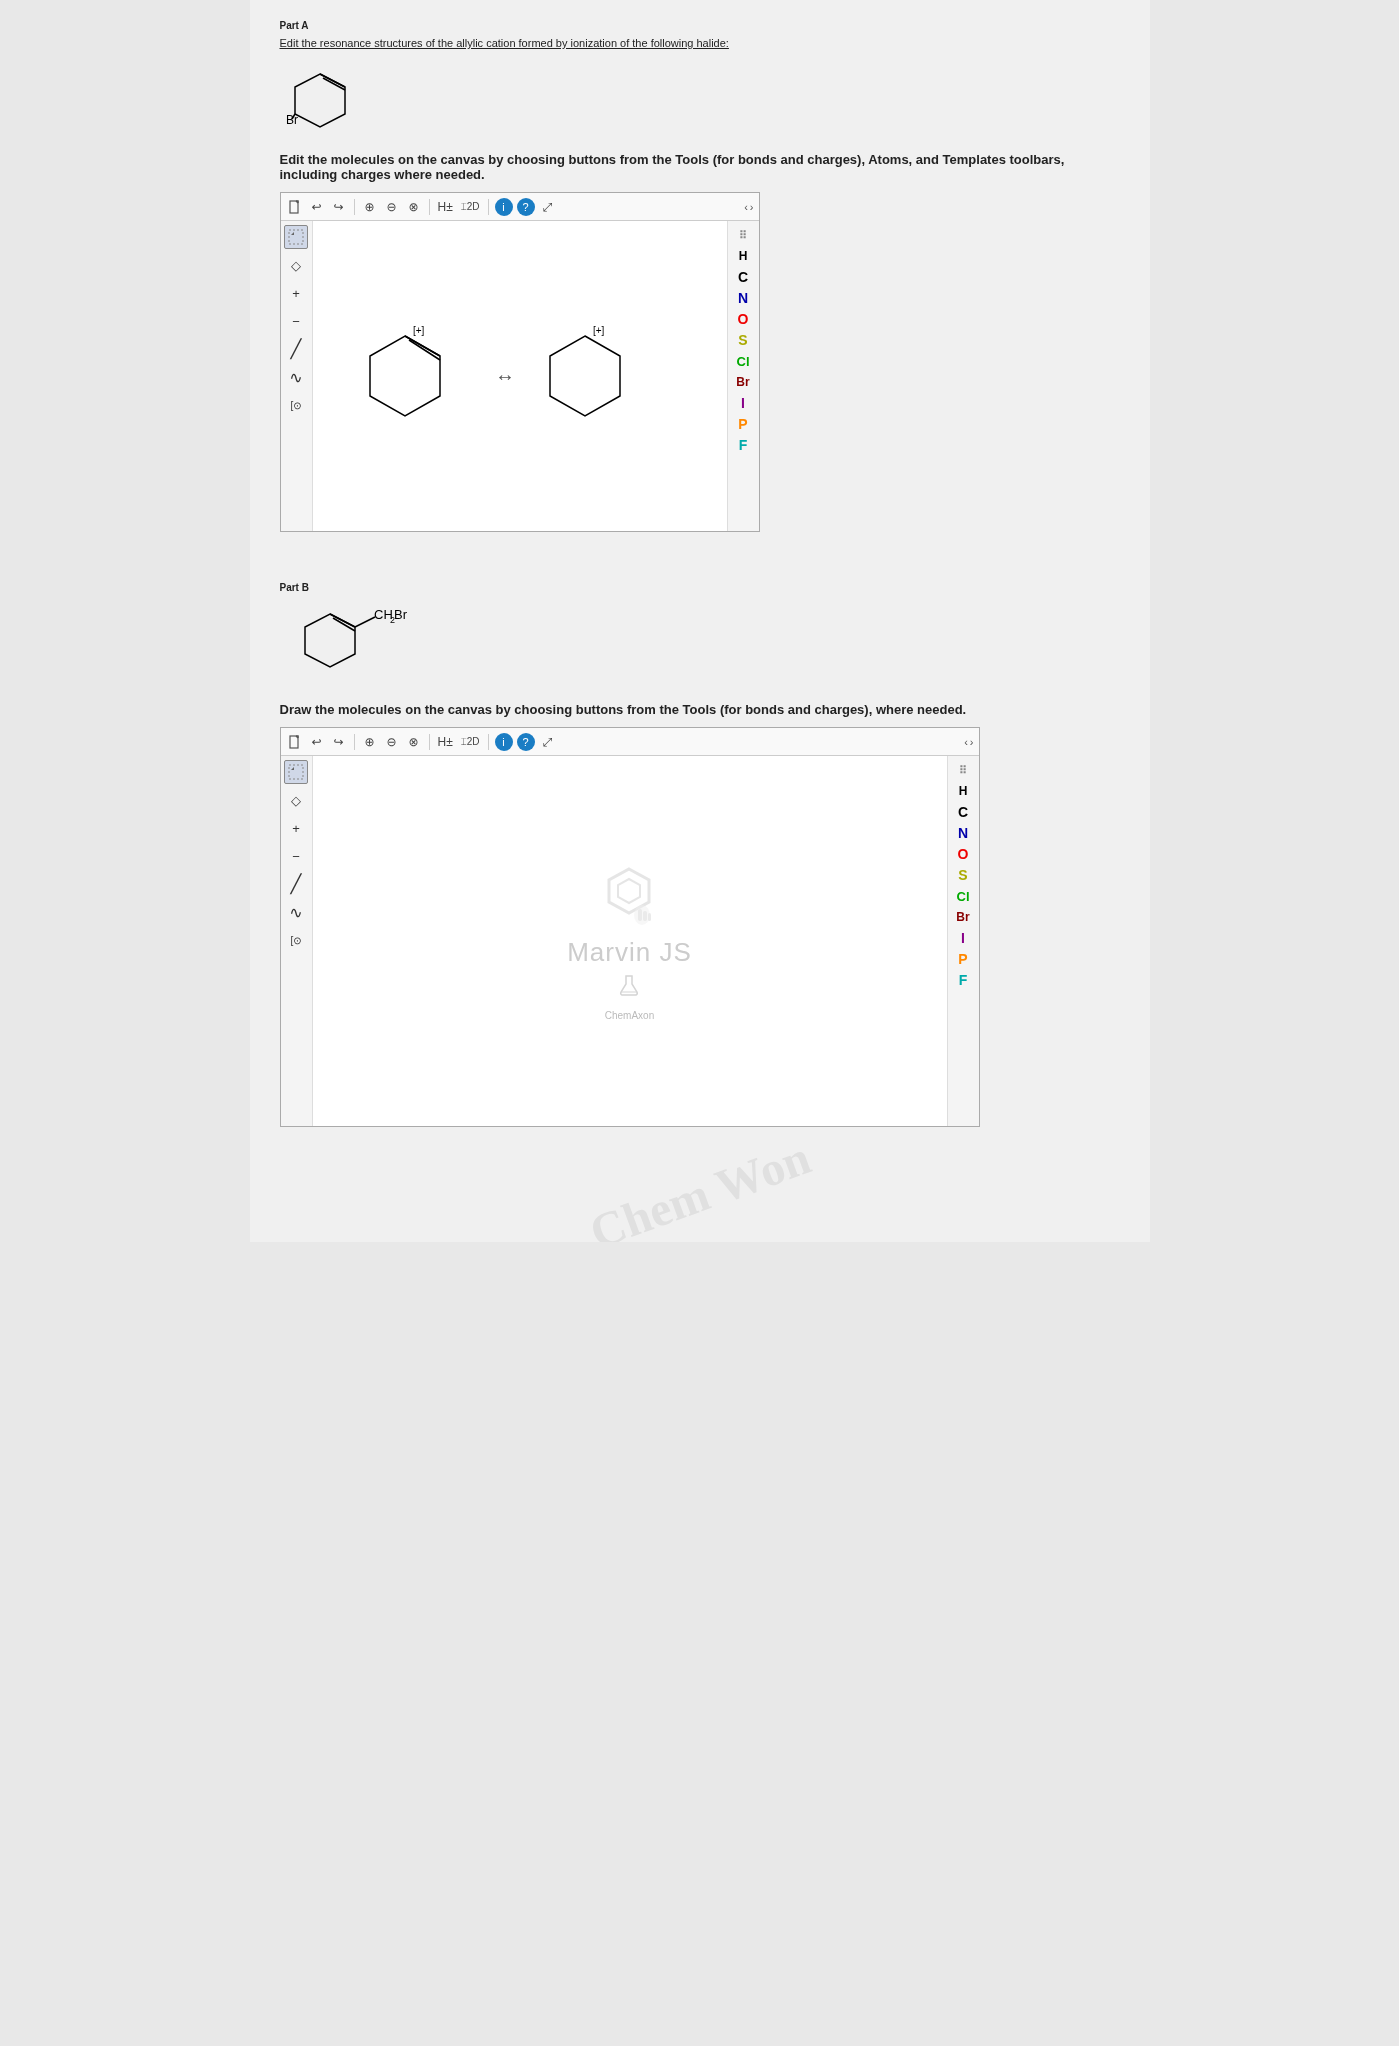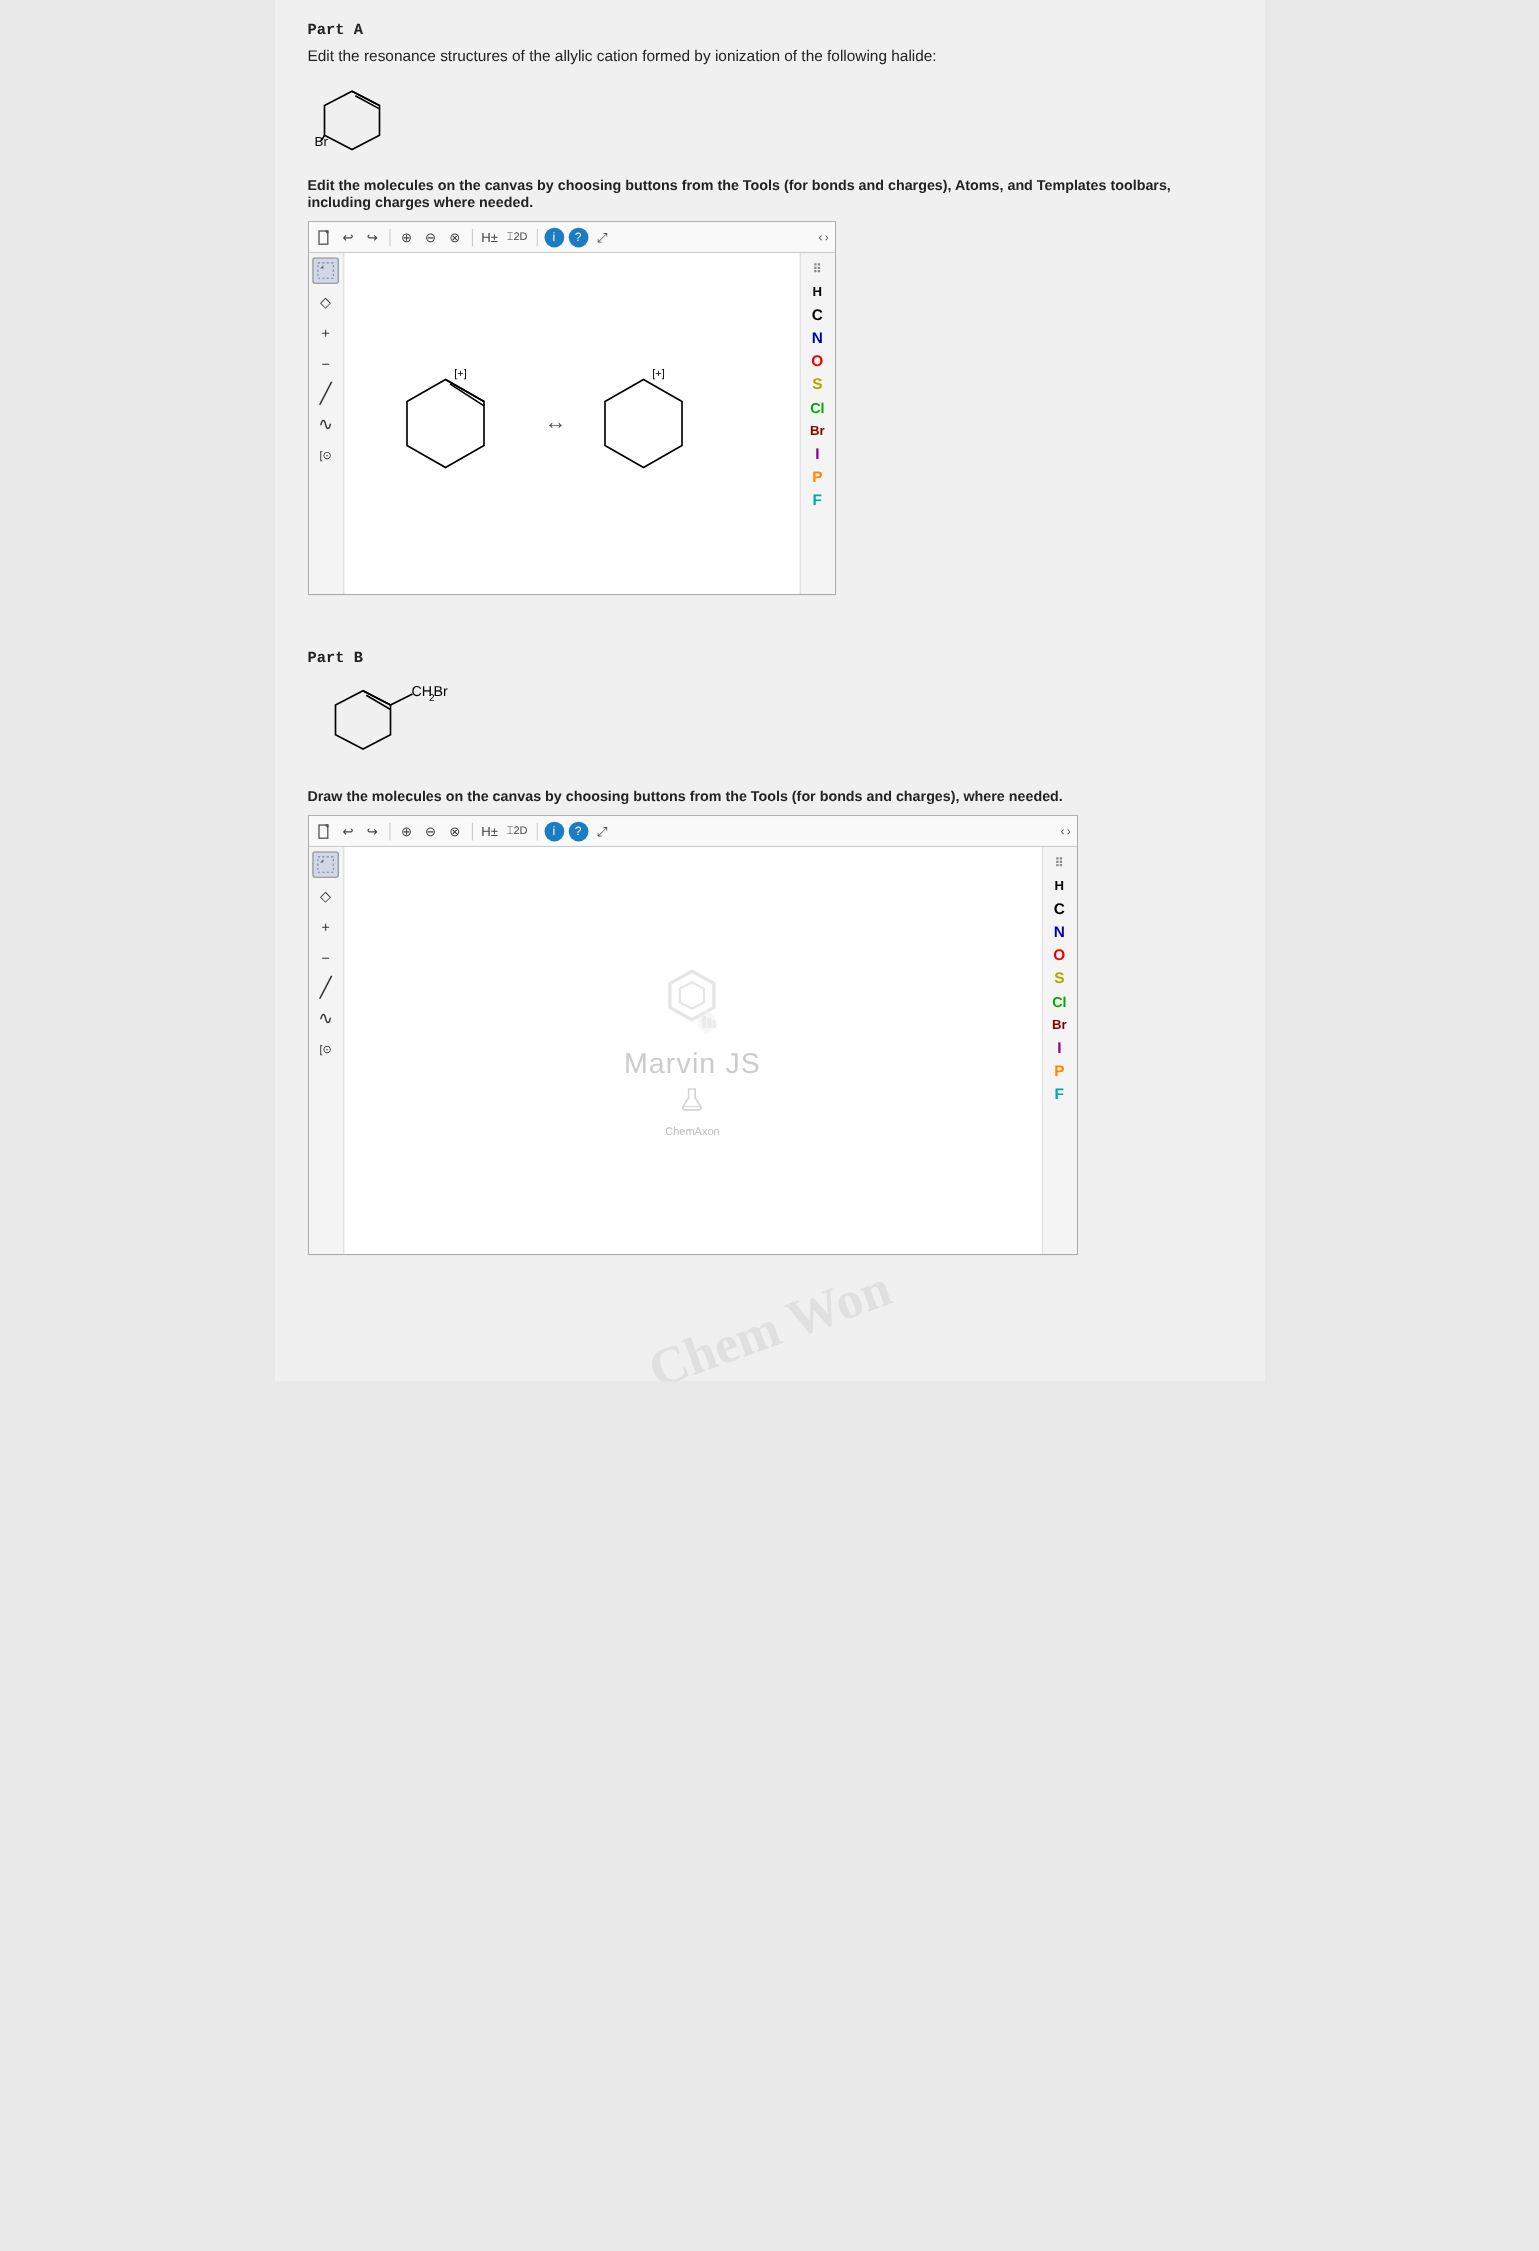--- a/index.html
+++ b/index.html
@@ -11,28 +11,28 @@
       width: 1399px;
     }
     .page-wrapper {
       background: #f0f0f0;
       padding: 20px 30px;
       max-width: 900px;
       margin: 0 auto;
     }
     .part-label {
       font-weight: bold;
-      font-size: 14px;
+      font-size: 10px;
       margin-bottom: 6px;
-      font-family: Liberation Mono, monospace;
     }
     .part-instruction {
-      font-size: 14px;
+      font-size: 11px;
       margin-bottom: 10px;
       color: #222;
+      text-decoration: underline;
     }
     .molecule-preview {
       margin-bottom: 10px;
     }
     .edit-instruction {
       font-weight: bold;
       font-size: 13px;
       margin-bottom: 10px;
       color: #222;
     }

